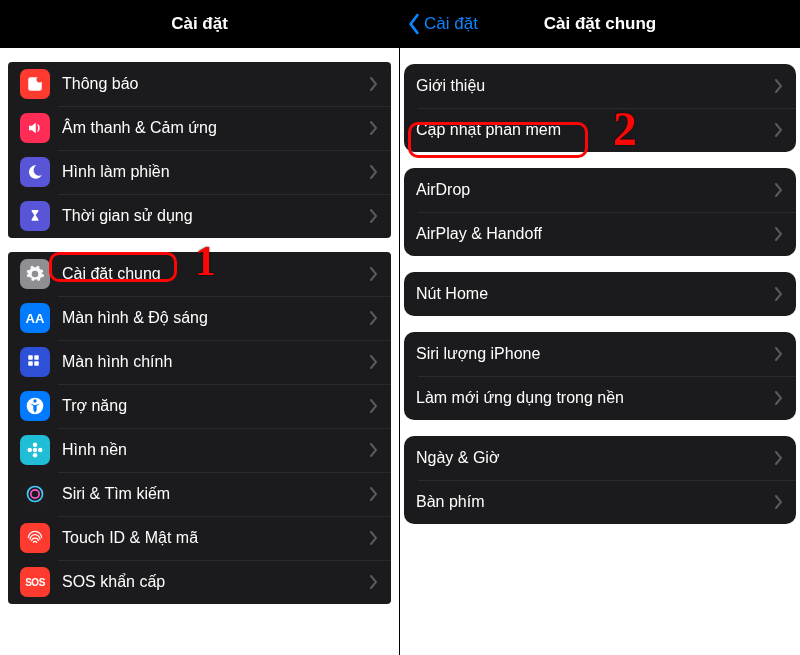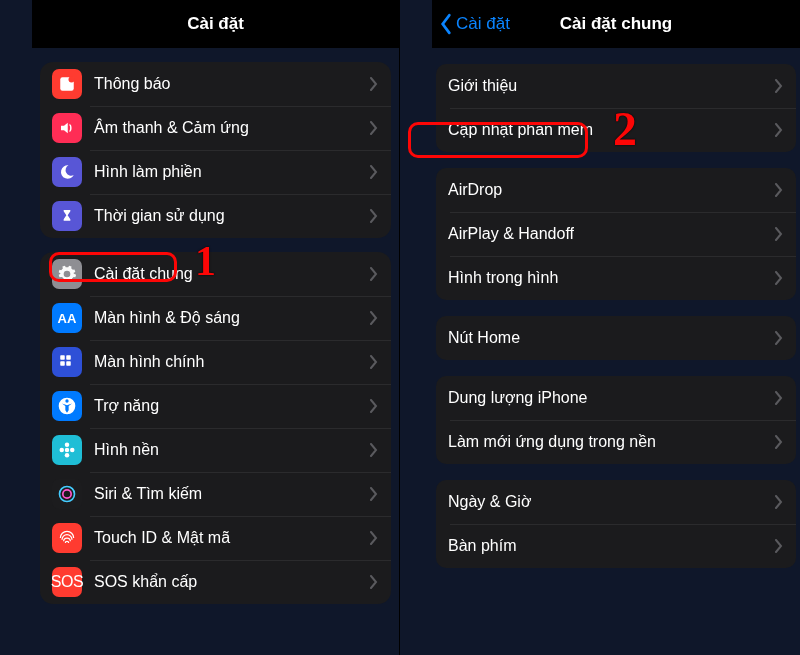--- a/index.html
+++ b/index.html
@@ -1,28 +1,28 @@
 <!DOCTYPE html>
 <html><head>
   <meta charset="utf-8">
   <style>
     * { margin:0; padding:0; box-sizing:border-box; font-family:-apple-system, BlinkMacSystemFont, "Segoe UI", Arial, sans-serif; }
     body { width:800px; height:655px; background:#000; color:#fff; display:flex; overflow:hidden; }
-    .pane { height:100%; background:#0f172a; position:relative;padding-left:32px; }
+    .pane { height:100%; background:#ffffff; position:relative; }
     .pane-left { width:400px; border-right:1px solid #000; }
     .pane-right { width:400px; }
 
     
     .header { height:48px; display:flex; align-items:center; justify-content:center; position:relative; background:#000; }
     .header-title { font-size:17px; font-weight:600; color:#fff; }
     .back-btn { position:absolute; left:6px; top:50%; transform:translateY(-50%); display:flex; align-items:center; color:#0a84ff; font-size:17px; }
     .back-btn svg { width:16px; height:22px; margin-right:2px; }
 
     
-    .group { margin:14px 8px 0 8px; background:#1b1b1d; border-radius:13px; overflow:hidden; }
+    .group { margin:14px 8px 0 8px; background:#1b1b1d; border-radius:4px; overflow:hidden; }
     .pane-right .group { margin:16px 4px 8px 4px; border-radius:10px; }
 
     .row { display:flex; align-items:center; height:44px; padding:0 12px; position:relative; }
     .row + .row::before {
       content:""; position:absolute; left:50px; right:0; top:0; height:1px; background:#2b2b2d;
     }
     .pane-right .row + .row::before { left:14px; }
 
     
     .icon-cell { width:30px; height:30px; border-radius:7px; display:flex; align-items:center; justify-content:center; margin-right:12px; flex-shrink:0; color:#fff; }
@@ -207,21 +207,21 @@
           </svg>
       </div>
       <div class="label">Touch ID &amp; Mật mã</div>
       <span class="chev">
           <svg viewBox="0 0 8 14">
             <path d="M1 1l5 6-5 6" stroke="currentColor" stroke-width="2" fill="none" stroke-linecap="round"></path>
           </svg>
         </span>
     </div>
     <div class="row">
-      <div class="icon-cell" style="background:#ff3b30;font-weight:400;font-size:16px;letter-spacing:-0.5px">SOS</div>
+      <div class="icon-cell" style="background:#ff3b30;font-weight:700;font-size:10px;letter-spacing:-0.5px">SOS</div>
       <div class="label">SOS khẩn cấp</div>
       <span class="chev">
           <svg viewBox="0 0 8 14">
             <path d="M1 1l5 6-5 6" stroke="currentColor" stroke-width="2" fill="none" stroke-linecap="round"></path>
           </svg>
         </span>
     </div>
   </div>
 
   <div class="highlight" style="left:49px; top:252px; width:128px; height:30px;"></div>
@@ -268,44 +268,36 @@
         </span>
     </div>
     <div class="row">
       <div class="label">AirPlay &amp; Handoff</div>
       <span class="chev">
           <svg viewBox="0 0 8 14">
             <path d="M1 1l5 6-5 6" stroke="currentColor" stroke-width="2" fill="none" stroke-linecap="round"></path>
           </svg>
         </span>
     </div>
-    <div class="row">
-      <div class="label">Hình trong hình</div>
-      <span class="chev">
-          <svg viewBox="0 0 8 14">
-            <path d="M1 1l5 6-5 6" stroke="currentColor" stroke-width="2" fill="none" stroke-linecap="round"></path>
-          </svg>
-        </span>
-    </div>
   </div>
 
   <div class="group">
     <div class="row">
       <div class="label">Nút Home</div>
       <span class="chev">
           <svg viewBox="0 0 8 14">
             <path d="M1 1l5 6-5 6" stroke="currentColor" stroke-width="2" fill="none" stroke-linecap="round"></path>
           </svg>
         </span>
     </div>
   </div>
 
   <div class="group">
     <div class="row">
-      <div class="label">Dung lượng iPhone</div>
+      <div class="label">Siri lượng iPhone</div>
       <span class="chev">
           <svg viewBox="0 0 8 14">
             <path d="M1 1l5 6-5 6" stroke="currentColor" stroke-width="2" fill="none" stroke-linecap="round"></path>
           </svg>
         </span>
     </div>
     <div class="row">
       <div class="label">Làm mới ứng dụng trong nền</div>
       <span class="chev">
           <svg viewBox="0 0 8 14">

